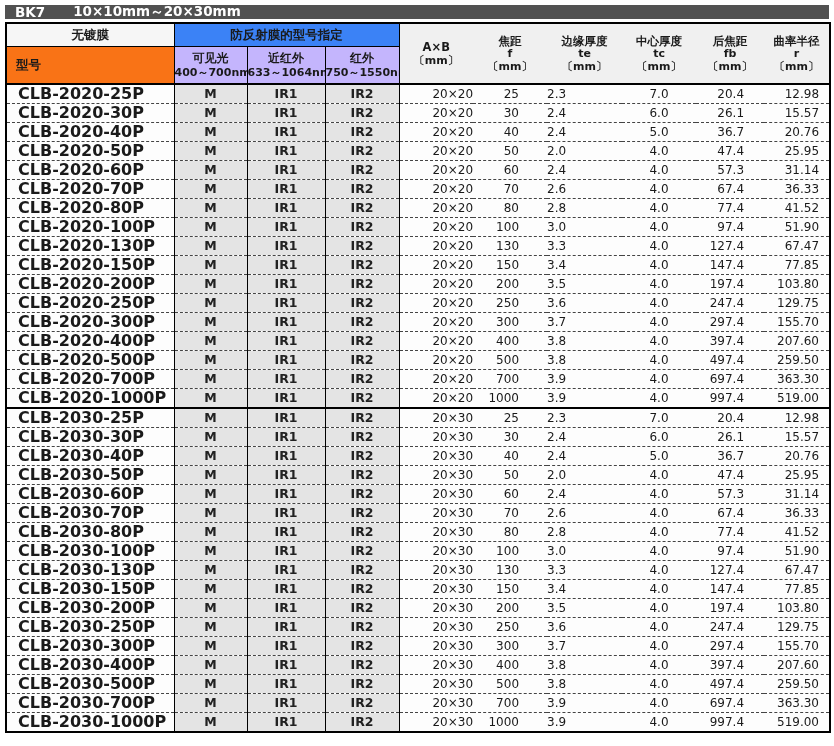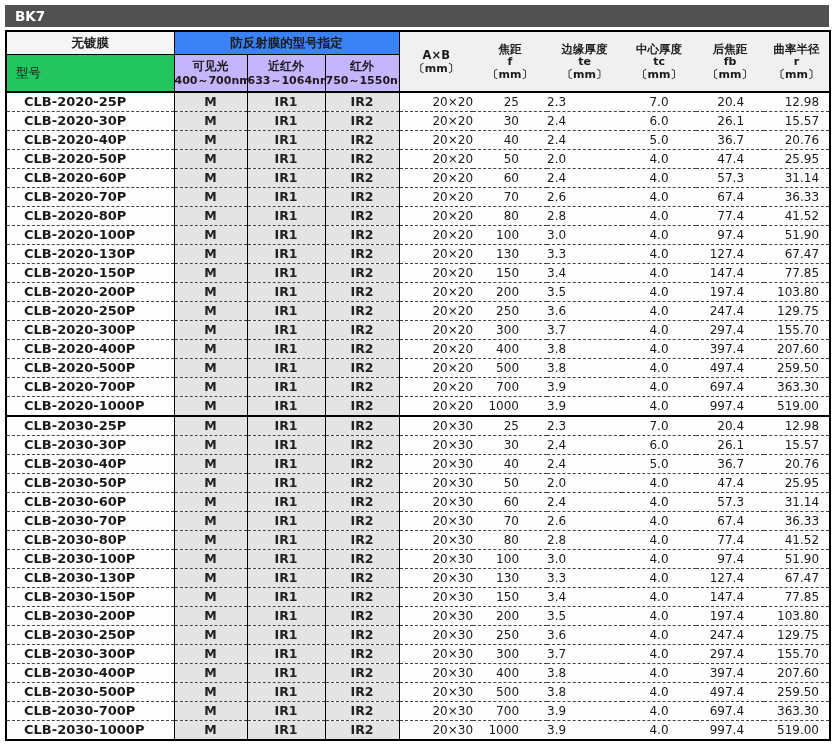--- a/index.html
+++ b/index.html
@@ -1,64 +1,65 @@
 <!DOCTYPE html>
 <html><head>
 <meta charset="utf-8">
 <style>
   html,body{margin:0;padding:0;background:#fff;width:834px;height:746px;overflow:hidden;
     font-family:"DejaVu Sans","Liberation Sans",sans-serif;color:#1a1a1a;}
   .page{width:824px;margin:5px auto 0;}
-  .title-bar{height:22px;background:#515151;color:#fff;display:flex;align-items:center;
+  .title-bar{height:14px;background:#515151;color:#fff;display:flex;align-items:center;
     font-weight:bold;font-size:13.5px;padding-left:10px;box-sizing:border-box;margin-bottom:3px;}
   .title-bar .gap{display:inline-block;width:28px;}
   table{border-collapse:collapse;table-layout:fixed;width:824px;}
   table{border:2px solid #000;}
   th,td{padding:0;overflow:hidden;white-space:nowrap;}
   
   thead th{font-weight:bold;vertical-align:middle;}
   tr.h1 th{height:22px;}
   tr.h2 th{height:36px;}
   .th-uncoated{background:#f6f6f6;font-size:12.5px;text-align:center;
     border-right:1px solid #000;border-bottom:1px solid #000;}
   .th-argroup{background:#3b82f6;font-size:12.5px;text-align:center;
     border-right:1px solid #000;border-bottom:1px solid #000;}
-  .th-model{background:#22c55e;font-size:12.5px;text-align:left;padding-left:9px;
-    border-right:1px solid #000;border-bottom:2px solid #000;font-weight:normal;}
+  .th-model{background:#f97316;font-size:12.5px;text-align:left;padding-left:9px;
+    border-right:1px solid #000;border-bottom:2px solid #000;font-weight:bold;}
   .th-arcol{background:#c4b5fd;text-align:center;border-right:1px solid #000;border-bottom:2px solid #000;}
   .th-arcol .ar-name{font-size:12px;line-height:15px;}
   .th-arcol .ar-range{font-size:11px;line-height:13px;font-weight:bold;}
   .th-spec{background:#f0f0f0;text-align:center;border-bottom:2px solid #000;}
   .th-spec.first{border-left:1px solid #000;}
   .th-spec .sp-name{font-size:11.5px;line-height:14px;}
   .th-spec .sp-sym{font-size:11px;line-height:12px;}
   .th-spec .sp-unit{font-size:11px;line-height:13px;}
   .th-spec div:empty{display:none;}
   
   tbody td{height:18px;line-height:18px;font-size:12px;background:#fdfdfd;}
   tbody tr + tr td{border-top:1px dashed #444;}
   tbody tr.section-start td{border-top:2px solid #000;}
-  td.model-cell{font-weight:bold;font-size:13px;padding-left:17px;border-right:1px solid #000;}
+  td.model-cell{font-weight:bold;font-size:16px;padding-left:11px;border-right:1px solid #000;}
   td.coat-cell{background:#e4e4e4;text-align:center;font-weight:bold;font-size:12.5px;
     border-right:1px solid #000;color:#222;}
   td.num-ab{text-align:right;}
   td.num-f{text-align:right;padding-right:28px;}
   td.num-te{text-align:left;}
   td.num-tc{text-align:center;}
   td.num-fb{text-align:right;padding-right:20px;}
   td.num-r{text-align:right;padding-right:10px;}
 </style>
 </head>
 <body>
 
 <div class="page">
 
   <div class="title-bar">
     <span>BK7</span>
     <span class="gap"></span>
+    <span>10×10mm～20×30mm</span>
   </div>
 
   <table>
     <colgroup>
       <col style="width:168px">
         <col style="width:73px">
         <col style="width:78px">
         <col style="width:74px">
       <col style="width:74px">
         <col style="width:74px">

